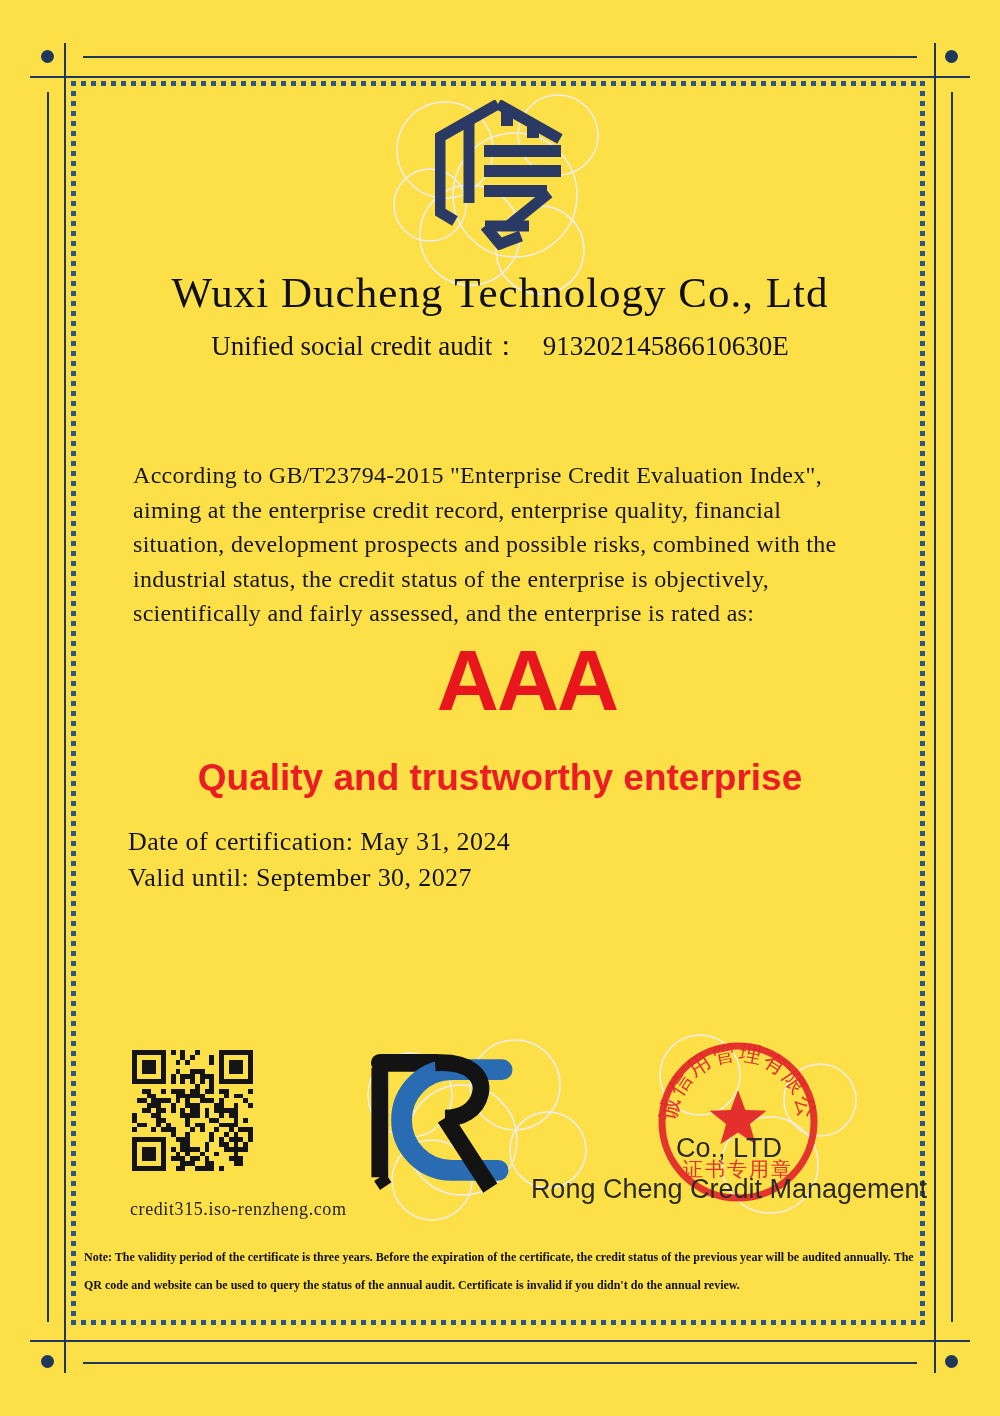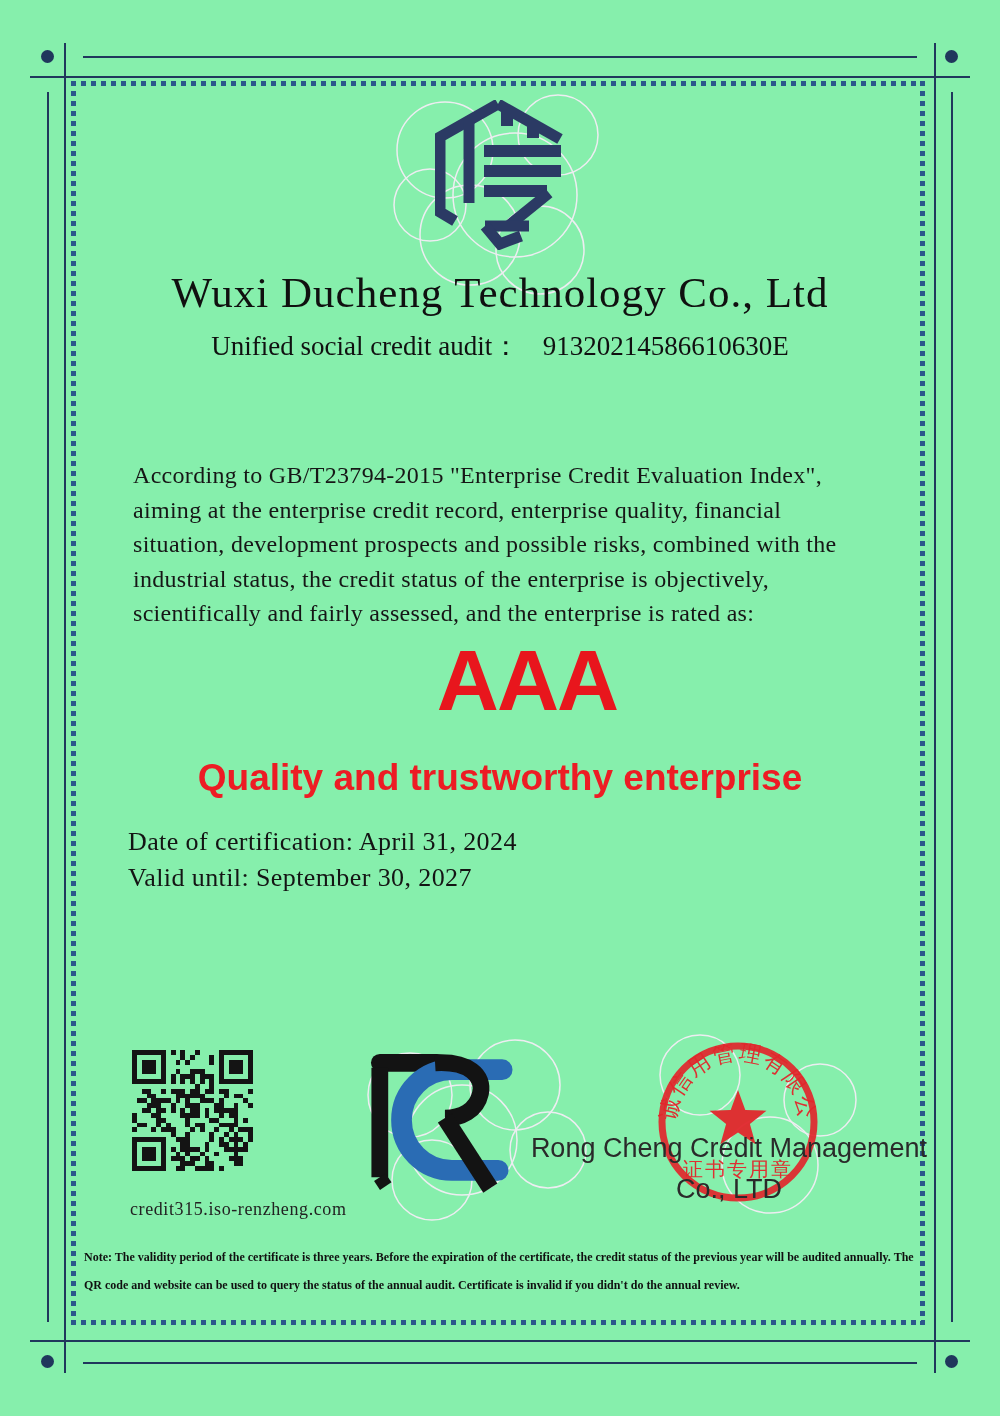--- a/index.html
+++ b/index.html
@@ -1,17 +1,17 @@
 <!DOCTYPE html>
 <html><head>
 <meta charset="utf-8">
 <style>
   html,body{margin:0;padding:0;background:#ffffff;}
   .page{
-    position:relative;width:1000px;height:1416px;background:#86efac;overflow:hidden;
+    position:relative;width:1000px;height:1416px;background:#fde047;overflow:hidden;
     font-family:"Liberation Serif", serif;color:#141414;
   }
   .abs{position:absolute;}
   
   .line{position:absolute;background:#20375c;}
   .corner-dot{position:absolute;width:13px;height:13px;border-radius:50%;background:#20375c;}
   
   .dotted-h{position:absolute;height:5px;left:71px;width:854px;
     background:repeating-linear-gradient(90deg,#2b568c 0 5px,transparent 5px 10px);}
   .dotted-v{position:absolute;width:5px;top:81px;height:1244px;
@@ -109,21 +109,21 @@
   </div>
 
   <div class="body-par">According to GB/T23794-2015 "Enterprise Credit Evaluation Index", aiming at the enterprise credit record, enterprise quality, financial situation, development prospects and possible risks, combined with the industrial status, the credit status of the enterprise is objectively, scientifically and fairly assessed, and the enterprise is rated as:</div>
 
   <div class="rating">AAA</div>
   <div class="rating-title">Quality and trustworthy enterprise</div>
 
   <div class="details">
     <div>
       <span>Date of certification:</span>
-      <span>April 31, 2024</span>
+      <span>May 31, 2024</span>
     </div>
     <div>
       <span>Valid until:</span>
       <span>September 30, 2027</span>
     </div>
   </div>
 
   <svg class="abs fg" id="qr-svg" style="left:132px;top:1050px;" width="121" height="121" viewBox="0 0 25 25" shape-rendering="crispEdges">
       <rect x="0" y="0" width="1" height="1" fill="#141414"></rect>
       <rect x="1" y="0" width="1" height="1" fill="#141414"></rect>
@@ -438,19 +438,19 @@
     </defs>
     <circle cx="90" cy="90" r="76" fill="none" stroke="#e2262b" stroke-width="7" opacity="0.92"></circle>
     <polygon points="90,58 97.3,77.9 118.5,78.7 101.9,91.9 107.6,112.3 90,100.5 72.4,112.3 78.1,91.9 61.5,78.7 82.7,77.9" fill="#e2262b" opacity="0.95"></polygon>
     <text font-size="22" fill="#e2262b" letter-spacing="2" font-family="'DejaVu Sans',sans-serif" opacity="0.95">
       <textPath href="#sealArc" startOffset="50%" text-anchor="middle">荣诚信用管理有限公司</textPath>
     </text>
     <text x="90" y="144" font-size="20" fill="#e2262b" letter-spacing="2" text-anchor="middle" font-family="'DejaVu Sans',sans-serif" opacity="0.95">证书专用章</text>
   </svg>
 
   <div class="issuer-name">
+    <div>Co., LTD</div>
     <div>Rong Cheng Credit Management</div>
-    <div>Co., LTD</div>
   </div>
 
   <div class="note">Note: The validity period of the certificate is three years. Before the expiration of the certificate, the credit status of the previous year will be audited annually. The QR code and website can be used to query the status of the annual audit. Certificate is invalid if you didn't  do the annual review.</div>
 
 </div>
 
 </body></html>

